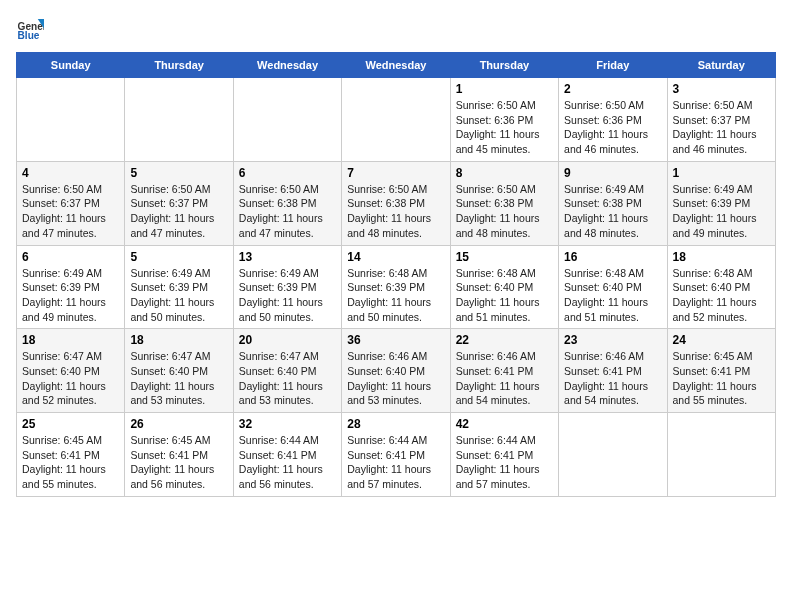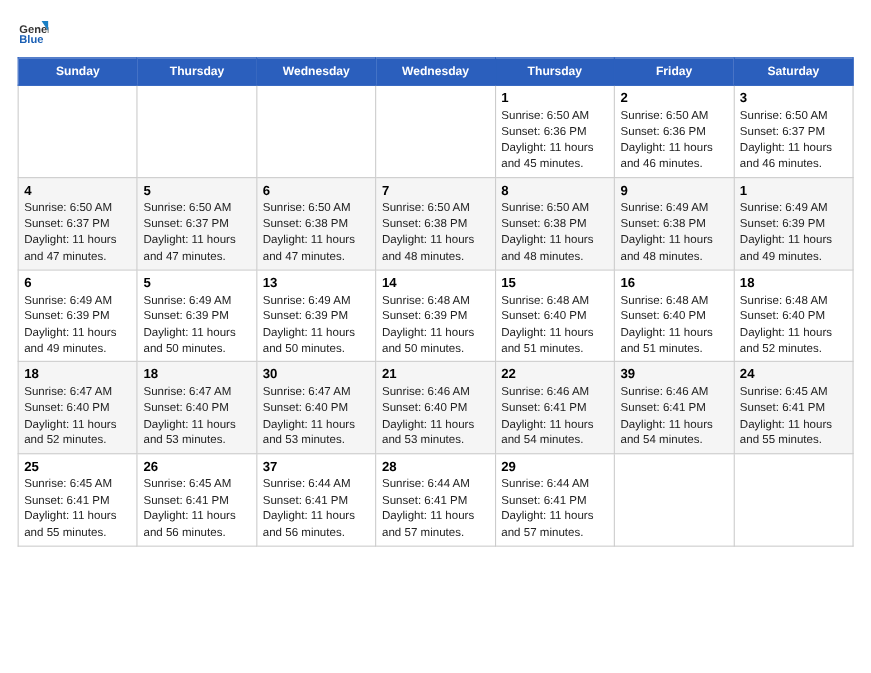--- a/index.html
+++ b/index.html
@@ -259,42 +259,42 @@
 and 52 minutes.</div>
         </td>
         <td>
           <span class="day-number">18</span>
           <div class="day-info" style="white-space: pre-line;">Sunrise: 6:47 AM
 Sunset: 6:40 PM
 Daylight: 11 hours
 and 53 minutes.</div>
         </td>
         <td>
-          <span class="day-number">30</span>
+          <span class="day-number">20</span>
           <div class="day-info" style="white-space: pre-line;">Sunrise: 6:47 AM
 Sunset: 6:40 PM
 Daylight: 11 hours
 and 53 minutes.</div>
         </td>
         <td>
-          <span class="day-number">21</span>
+          <span class="day-number">36</span>
           <div class="day-info" style="white-space: pre-line;">Sunrise: 6:46 AM
 Sunset: 6:40 PM
 Daylight: 11 hours
 and 53 minutes.</div>
         </td>
         <td>
           <span class="day-number">22</span>
           <div class="day-info" style="white-space: pre-line;">Sunrise: 6:46 AM
 Sunset: 6:41 PM
 Daylight: 11 hours
 and 54 minutes.</div>
         </td>
         <td>
-          <span class="day-number">39</span>
+          <span class="day-number">23</span>
           <div class="day-info" style="white-space: pre-line;">Sunrise: 6:46 AM
 Sunset: 6:41 PM
 Daylight: 11 hours
 and 54 minutes.</div>
         </td>
         <td>
           <span class="day-number">24</span>
           <div class="day-info" style="white-space: pre-line;">Sunrise: 6:45 AM
 Sunset: 6:41 PM
 Daylight: 11 hours
@@ -310,35 +310,35 @@
 and 55 minutes.</div>
         </td>
         <td>
           <span class="day-number">26</span>
           <div class="day-info" style="white-space: pre-line;">Sunrise: 6:45 AM
 Sunset: 6:41 PM
 Daylight: 11 hours
 and 56 minutes.</div>
         </td>
         <td>
-          <span class="day-number">37</span>
+          <span class="day-number">32</span>
           <div class="day-info" style="white-space: pre-line;">Sunrise: 6:44 AM
 Sunset: 6:41 PM
 Daylight: 11 hours
 and 56 minutes.</div>
         </td>
         <td>
           <span class="day-number">28</span>
           <div class="day-info" style="white-space: pre-line;">Sunrise: 6:44 AM
 Sunset: 6:41 PM
 Daylight: 11 hours
 and 57 minutes.</div>
         </td>
         <td>
-          <span class="day-number">29</span>
+          <span class="day-number">42</span>
           <div class="day-info" style="white-space: pre-line;">Sunrise: 6:44 AM
 Sunset: 6:41 PM
 Daylight: 11 hours
 and 57 minutes.</div>
         </td>
         <td class="empty-cell"></td>
         <td class="empty-cell"></td>
       </tr>
     </tbody>
 </table>

